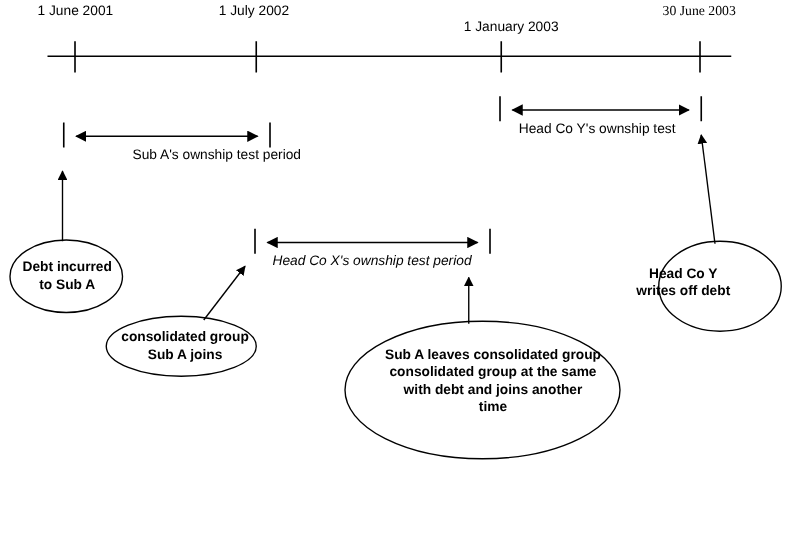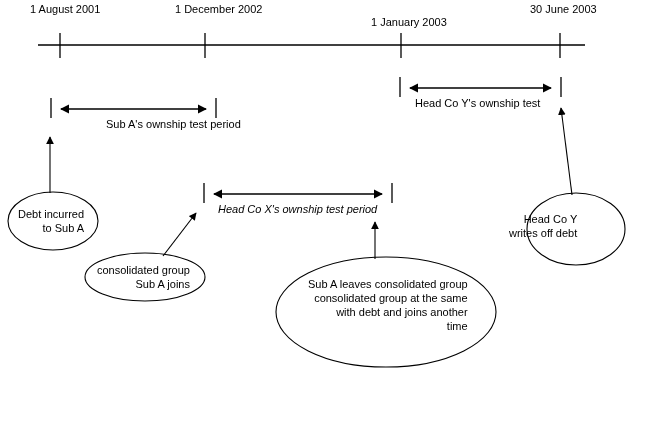--- a/index.html
+++ b/index.html
@@ -36,21 +36,22 @@
     font-size: 11px;
     color: #000000;
     white-space: nowrap;
     line-height: 13px;
   }
   .ellipse-text {
     position: absolute;
     font-size: 11px;
     color: #000000;
     line-height: 14px;
-    text-align: right;
+    text-align: center;
+    font-weight: bold;
   }
 </style>
 </head>
 <body>
 
 <div id="canvas">
 
   <svg id="diagram-svg" viewBox="0 0 645 429">
     <defs>
       <marker id="arrowEnd" viewBox="0 0 10 10" refX="9" refY="5" markerWidth="7" markerHeight="7" orient="auto-start-reverse">
@@ -89,24 +90,24 @@
       </g>
     <g id="connectors-group">
         <line x1="50" y1="193" x2="50" y2="137" stroke="#000000" stroke-width="1.1" marker-end="url(#arrowEnd)"></line>
         <line x1="163" y1="256" x2="196" y2="213" stroke="#000000" stroke-width="1.1" marker-end="url(#arrowEnd)"></line>
         <line x1="375" y1="259" x2="375" y2="222" stroke="#000000" stroke-width="1.1" marker-end="url(#arrowEnd)"></line>
         <line x1="572" y1="195" x2="561" y2="108" stroke="#000000" stroke-width="1.1" marker-end="url(#arrowEnd)"></line>
       </g>
   </svg>
 
   <div id="date-labels">
-      <div class="date-label" style="left: 30px; top: 3px;">1 August 2001</div>
-      <div class="date-label" style="left: 175px; top: 3px;">1 December 2002</div>
+      <div class="date-label" style="left: 30px; top: 3px;">1 June 2001</div>
+      <div class="date-label" style="left: 175px; top: 3px;">1 July 2002</div>
       <div class="date-label" style="left: 371px; top: 16px;">1 January 2003</div>
-      <div class="date-label" style="left: 530px; top: 3px;">30 June 2003</div>
+      <div class="date-label" style="left: 530px; top: 3px; font-family: Liberation Serif, serif;">30 June 2003</div>
     </div>
   <div id="period-labels">
       <div class="period-label" style="left: 62px; top: 118px; margin-left: 44px;">Sub A's ownship test period</div>
       <div class="period-label" style="left: 415px; top: 97px;">Head Co Y's ownship test</div>
       <div class="period-label" style="left: 218px; top: 203px; font-style: italic;">Head Co X's ownship test period</div>
     </div>
   <div id="ellipse-labels">
       <div class="ellipse-text" style="left: 18px; top: 207px;">
         <div>Debt incurred</div>
         <div>to Sub A</div>

